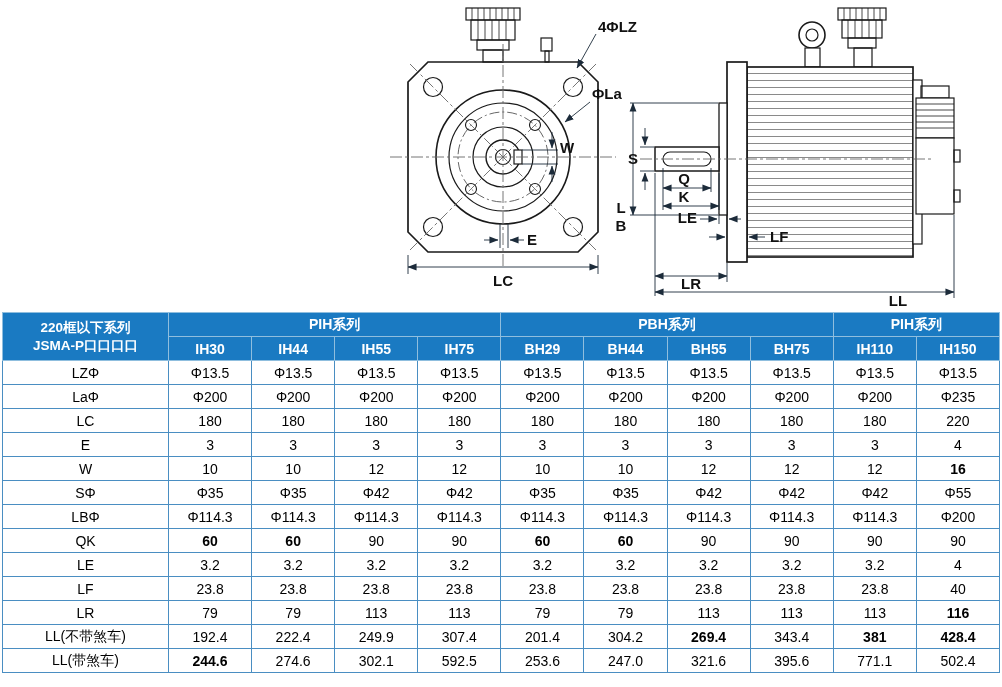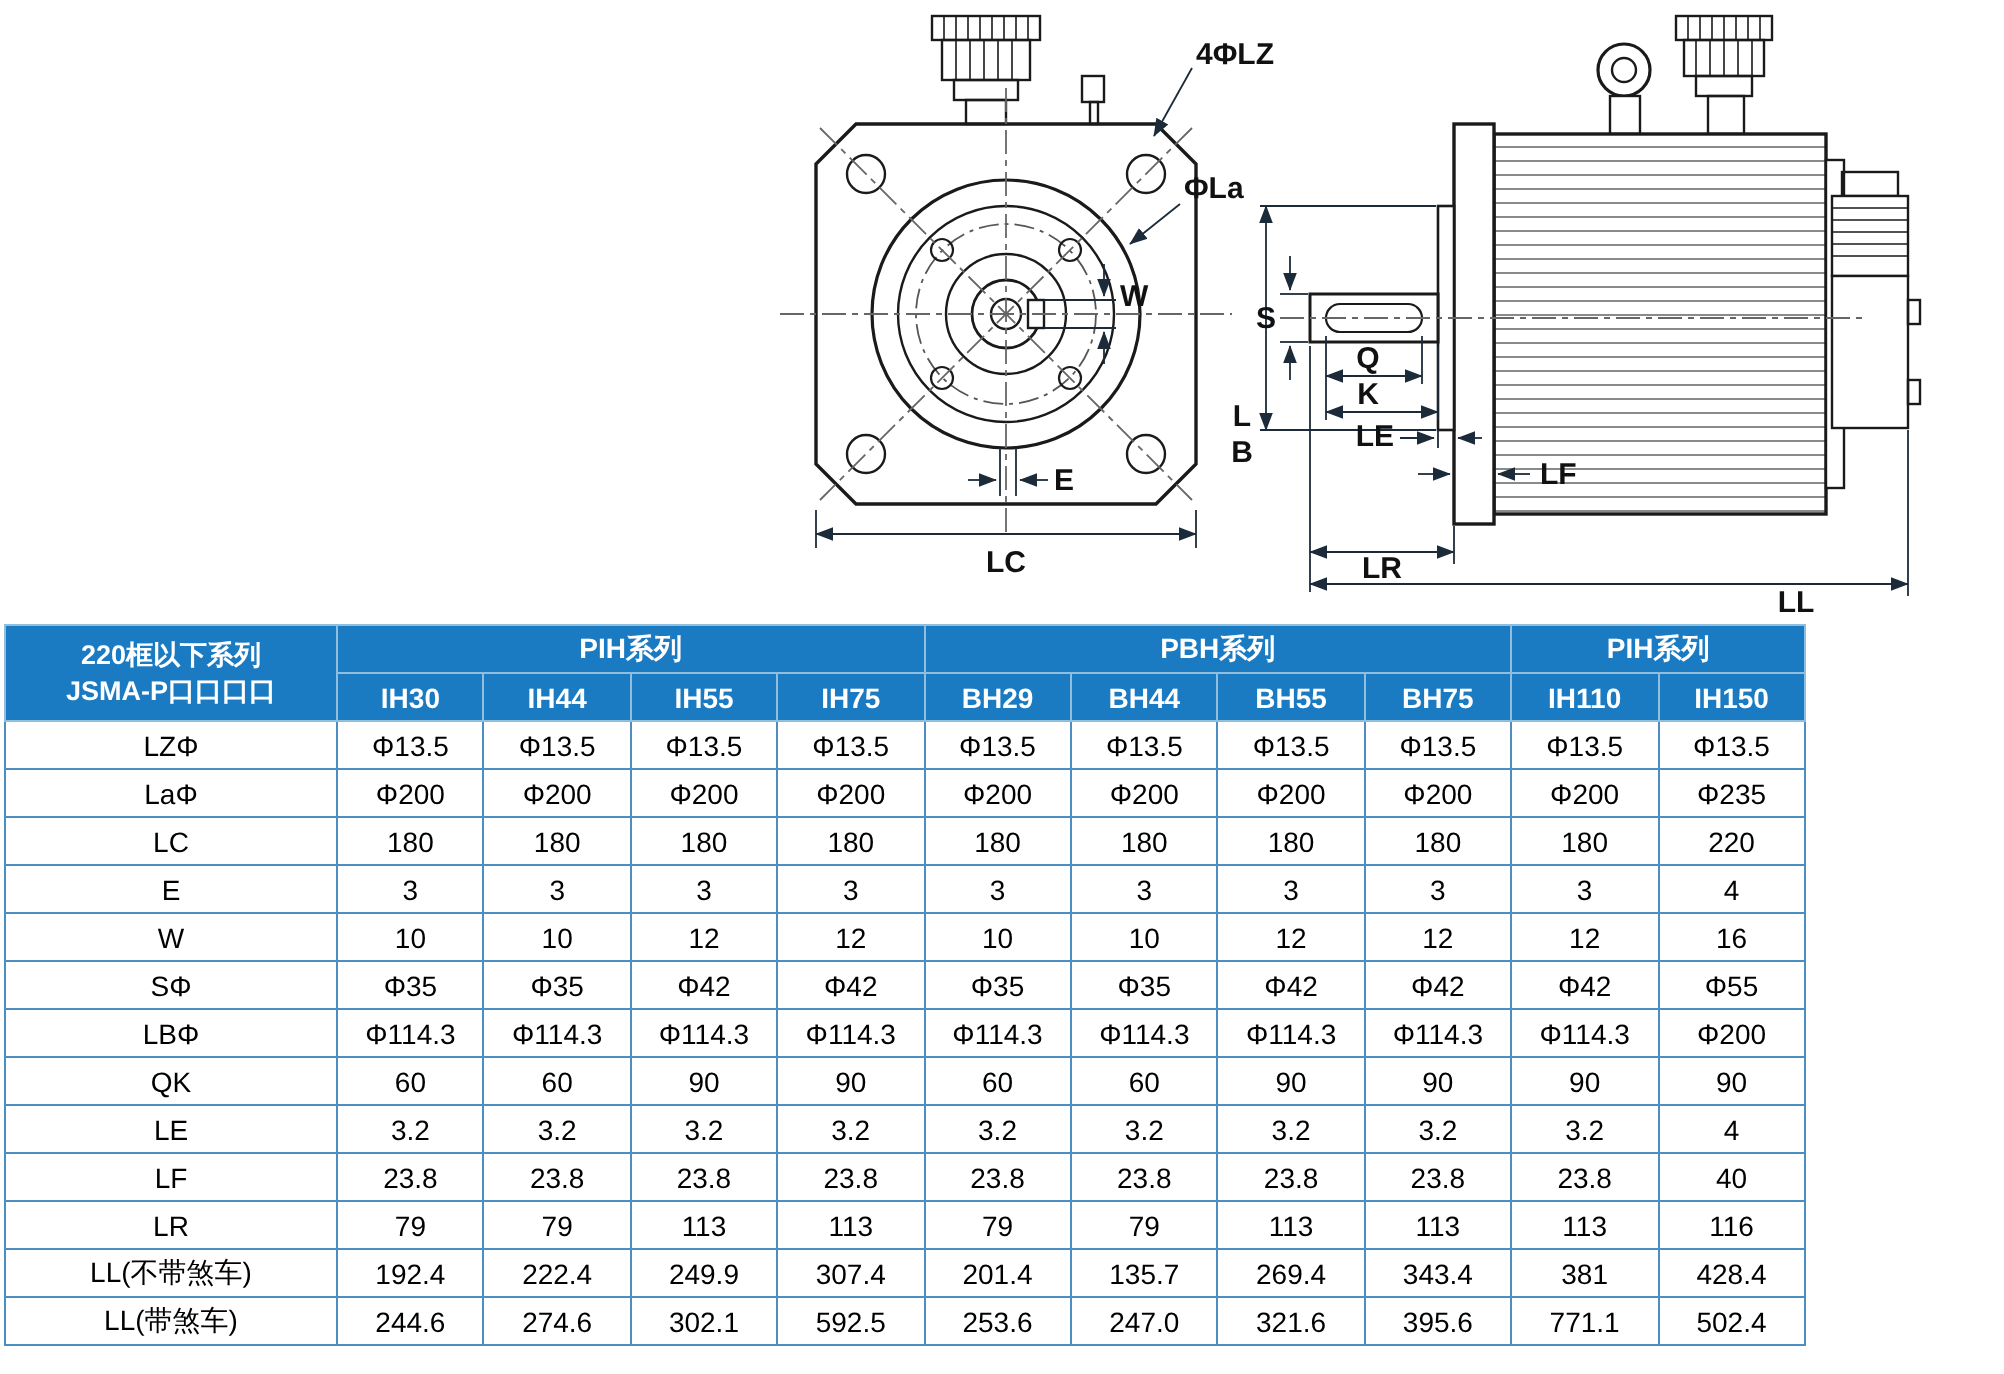--- a/index.html
+++ b/index.html
@@ -9,35 +9,35 @@
     font-family: "Liberation Sans", sans-serif; overflow: hidden;
     color: var(--text, #000);
   }
   .drawings { display: block; width: 1002px; height: 312px; }
   .dlabel {
     font-family: "Liberation Sans", sans-serif;
     font-size: 15px; font-weight: bold; fill: #111;
   }
   table.dims {
     border-collapse: collapse; table-layout: fixed;
-    width: 901px; margin-left: 2px;
+    width: 998px; margin-left: 2px;
   }
   .dims th, .dims td {
     border: 1px solid var(--grid, #4a8ec2);
     text-align: center; vertical-align: middle;
     height: 24px; padding: 0; font-size: 14px; color: #000;
     overflow: hidden; white-space: nowrap;
   }
   .dims thead th {
     background: var(--header-bg, #1a7ac2);
     color: var(--header-text, #fff);
     font-weight: bold; border-color: #8fbede;
   }
   .dims thead th.corner { font-size: 13.5px; line-height: 1.3; }
-  .dims td.b { font-weight: normal; }
+  .dims td.b { font-weight: bold; }
 </style>
 </head>
 <body>
 
 <div class="page">
 
   <svg class="drawings" viewBox="0 0 1002 312" width="1002" height="312" xmlns="http://www.w3.org/2000/svg">
     <defs>
       <marker id="arw" viewBox="0 0 10 10" refX="9.5" refY="5" markerWidth="10" markerHeight="10" orient="auto-start-reverse">
         <path d="M0,1.2 L10,5 L0,8.8 Z" fill="#1c2b3a"></path>
@@ -377,21 +377,21 @@
           <td>113</td>
           <td class="b">116</td>
         </tr>
         <tr>
           <td>LL(不带煞车)</td>
           <td>192.4</td>
           <td>222.4</td>
           <td>249.9</td>
           <td>307.4</td>
           <td>201.4</td>
-          <td>135.7</td>
+          <td>304.2</td>
           <td class="b">269.4</td>
           <td>343.4</td>
           <td class="b">381</td>
           <td class="b">428.4</td>
         </tr>
         <tr>
           <td>LL(带煞车)</td>
           <td class="b">244.6</td>
           <td>274.6</td>
           <td>302.1</td>

